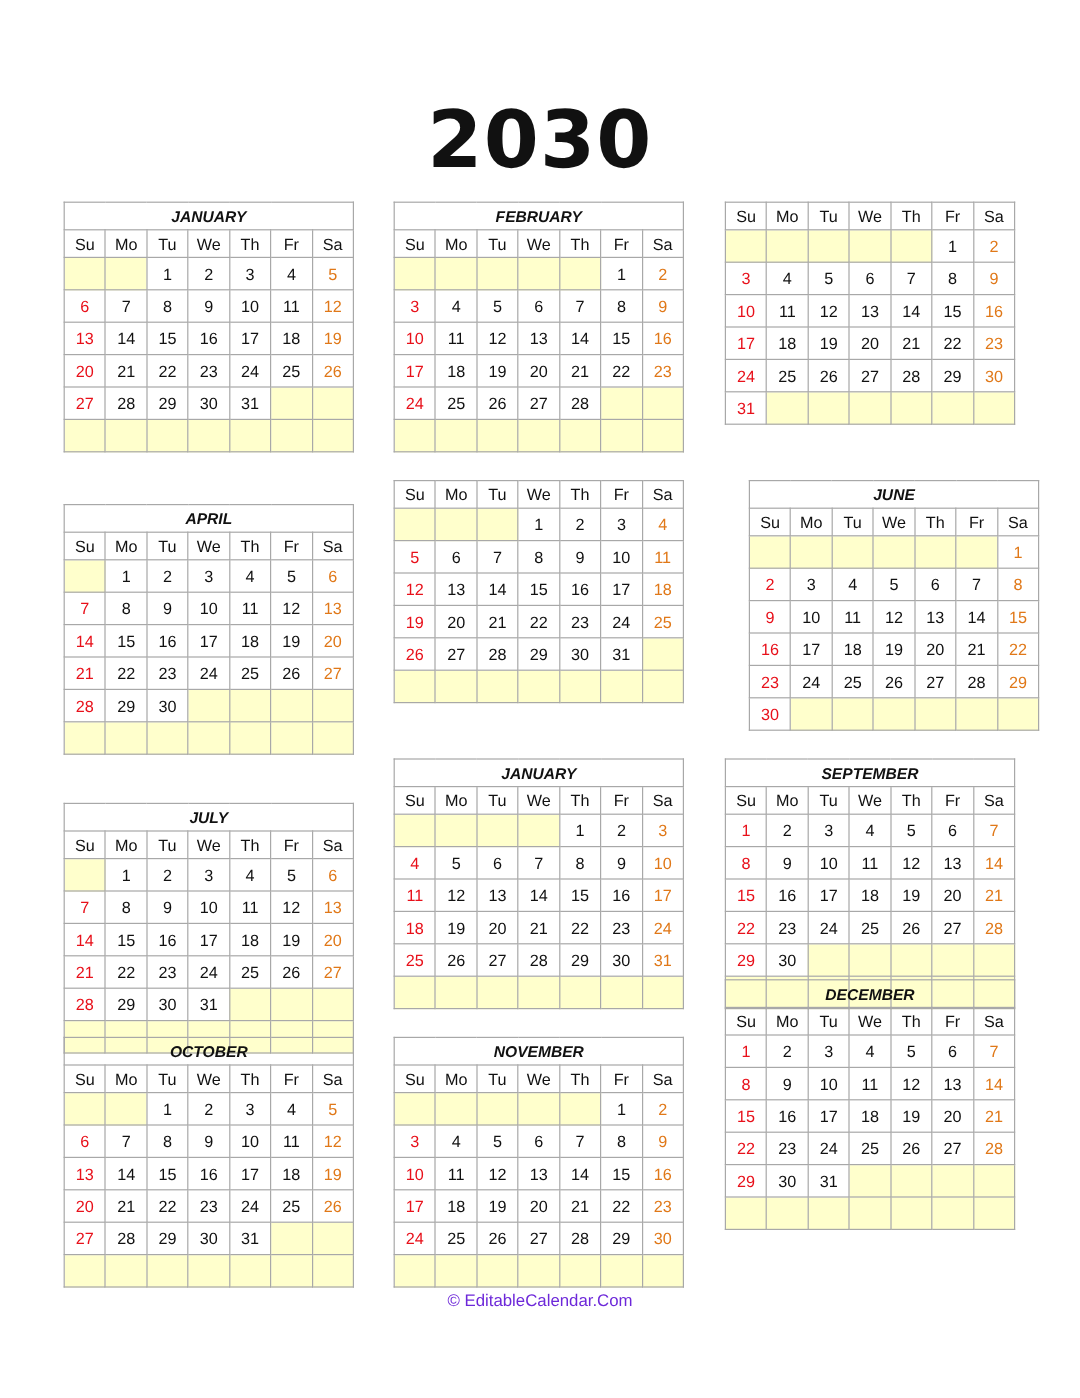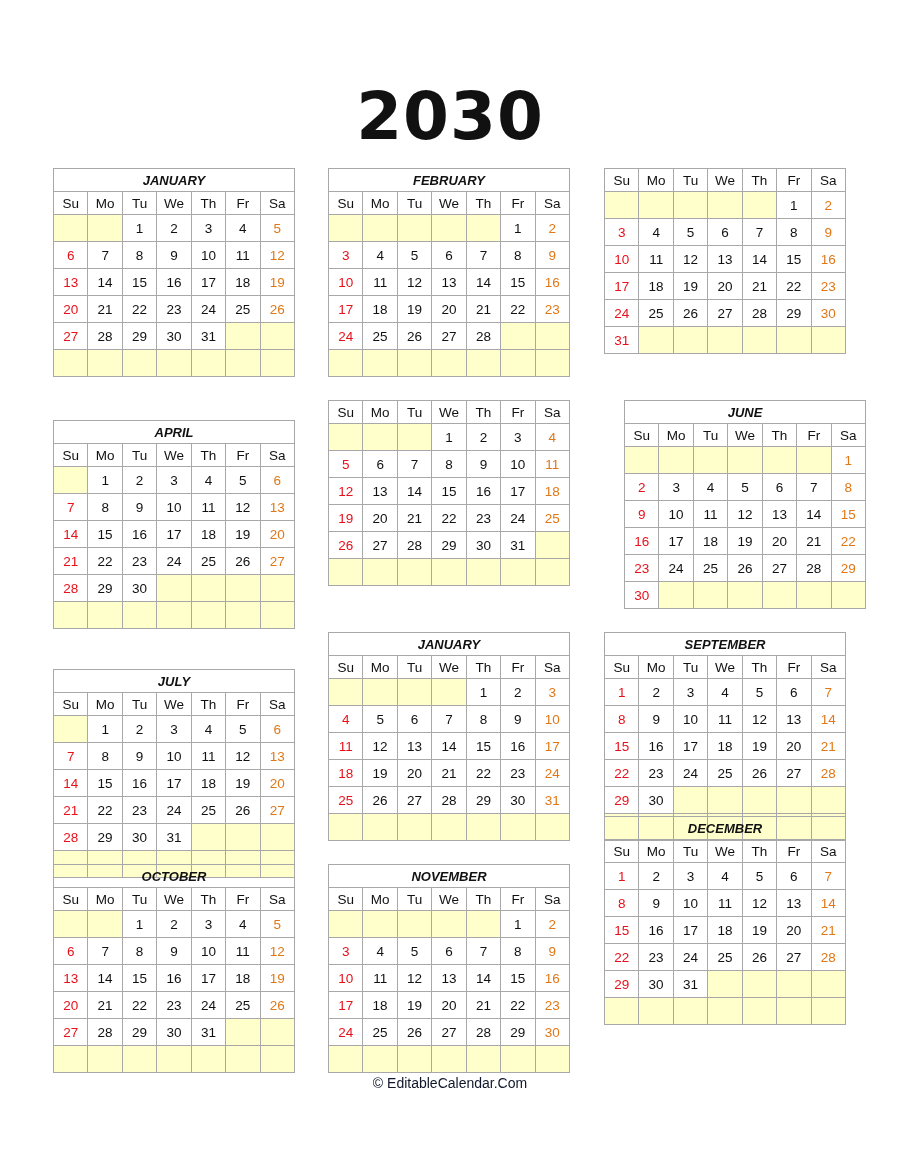--- a/index.html
+++ b/index.html
@@ -6,21 +6,21 @@
   body{width:900px;height:1165px;position:relative;font-family:"Liberation Sans","DejaVu Sans",sans-serif;color:#111;}
   .year{position:absolute;left:0;top:78px;width:900px;text-align:center;font-size:66px;font-weight:bold;font-family:"DejaVu Sans","Liberation Sans",sans-serif;letter-spacing:1px;}
   .month{position:absolute;width:242px;border-collapse:collapse;table-layout:fixed;}
   .month td,.month th{border:1px solid #a8a8a8;text-align:center;padding:0;font-size:13.5px;}
   .month .mname{height:22px;font-weight:bold;font-size:13px;font-style:italic;}
   .month .dow td{height:22px;font-weight:normal;}
   .month .wk td{height:26px;}
   .month td.empty{background:#ffffcc;}
   .month td.sun{color:#e8101a;}
   .month td.sat{color:#e07818;}
-  .footer{position:absolute;left:0;top:1075px;width:900px;text-align:center;font-size:14px;color:#0f172a;}
+  .footer{position:absolute;left:0;top:1075px;width:900px;text-align:center;font-size:14px;color:#6d28d9;}
 </style>
 </head>
 <body>
 
 <div class="year">2030</div>
 <div id="cal">
     <table class="month" style="left: 53px; top: 168px;">
       <tbody>
         <tr>
           <td colspan="7" class="mname">JANUARY</td>

